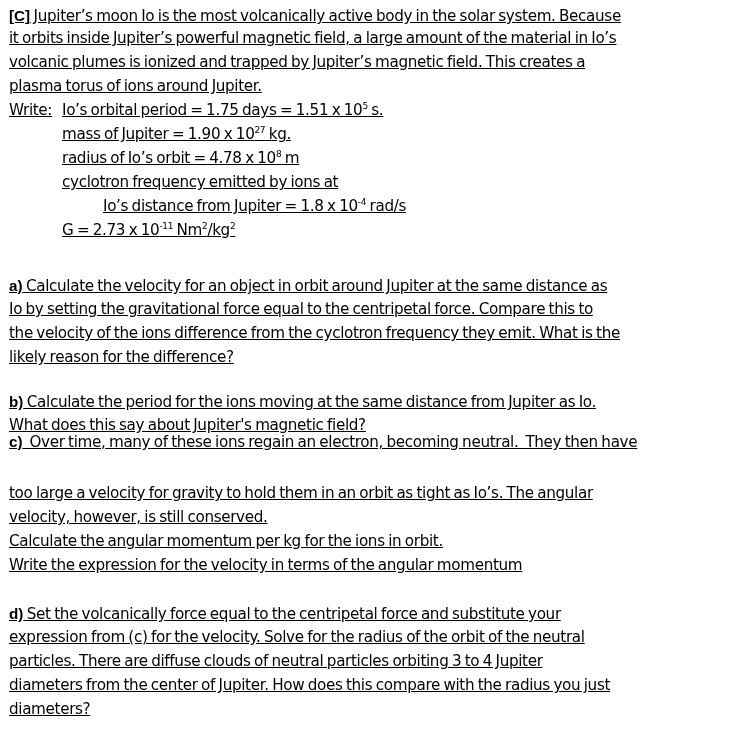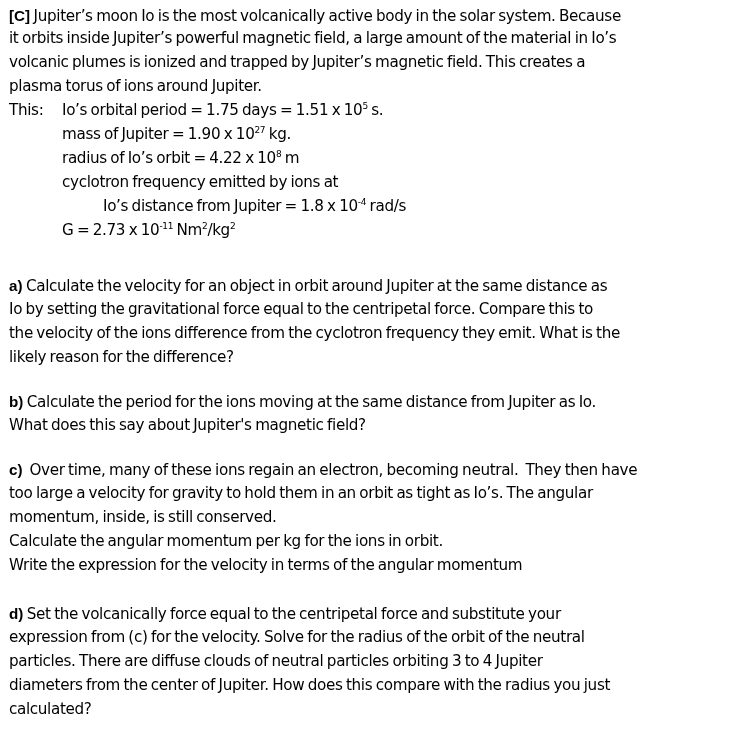--- a/index.html
+++ b/index.html
@@ -6,66 +6,66 @@
   body {
     width: 748px; height: 738px; overflow: hidden; position: relative;
     font-family: "DejaVu Sans", sans-serif;
     color: #000000;
     font-size: 15.2px;
     letter-spacing: -0.35px;
     word-spacing: -1px;
   }
   .line {
     position: absolute; left: 9px; white-space: nowrap;
-    line-height: 23px; height: 23px;
+    line-height: 23px; height: 23px; text-decoration: underline;
   }
   .b { font-family: "Liberation Sans", sans-serif; font-weight: bold; letter-spacing: 0; }
   sup { font-size: 9px; vertical-align: 6px; line-height: 0; }
   .ind1 { left: 62px; }
   .ind2 { left: 103px; }
 </style>
 </head>
 <body>
 
 <div>
   <div class="line" style="top:4px"><span class="b">[C]</span><span> Jupiter’s moon Io is the most volcanically active body in the solar system.  Because</span></div>
   <div class="line" style="top:27px">it orbits inside Jupiter’s powerful magnetic field, a large amount of the material in Io’s</div>
   <div class="line" style="top:51px">volcanic plumes is ionized and trapped by Jupiter’s magnetic field.  This creates a</div>
   <div class="line" style="top:75px">plasma torus of ions around Jupiter.</div>
 </div>
 
 <div>
-  <div class="line" style="top:99px">This:</div>
+  <div class="line" style="top:99px">Write:</div>
   <div class="line ind1" style="top:99px"><span>Io’s orbital period = 1.75 days = 1.51 x 10</span><sup>5</sup><span> s.</span></div>
   <div class="line ind1" style="top:123px"><span>mass of Jupiter = 1.90 x 10</span><sup>27</sup><span> kg.</span></div>
-  <div class="line ind1" style="top:147px"><span>radius of Io’s orbit = 4.22 x 10</span><sup>8</sup><span> m</span></div>
+  <div class="line ind1" style="top:147px"><span>radius of Io’s orbit = 4.78 x 10</span><sup>8</sup><span> m</span></div>
   <div class="line ind1" style="top:171px">cyclotron frequency emitted by ions at</div>
   <div class="line ind2" style="top:195px"><span>Io’s distance from Jupiter = 1.8 x 10</span><sup>-4</sup><span> rad/s</span></div>
   <div class="line ind1" style="top:219px"><span>G = 2.73 x 10</span><sup>-11</sup><span> Nm</span><sup>2</sup><span>/kg</span><sup>2</sup></div>
 </div>
 
 <div>
   <div class="line" style="top:274px"><span class="b">a)</span><span> Calculate the velocity for an object in orbit around Jupiter at the same distance as</span></div>
   <div class="line" style="top:298px">Io by setting the gravitational force equal to the centripetal force.  Compare this to</div>
   <div class="line" style="top:322px">the velocity of the ions difference from the cyclotron frequency they emit. What is the</div>
   <div class="line" style="top:346px">likely reason for the difference?</div>
 </div>
 
 <div>
   <div class="line" style="top:390px"><span class="b">b)</span><span> Calculate the period for the ions moving at the same distance from Jupiter as Io.</span></div>
   <div class="line" style="top:414px">What does this say about Jupiter's magnetic field?</div>
 </div>
 
 <div>
-  <div class="line" style="top:458px"><span class="b">c)</span><span style="white-space:pre">  Over time, many of these ions regain an electron, becoming neutral.  They then have</span></div>
+  <div class="line" style="top:430px"><span class="b">c)</span><span style="white-space:pre">  Over time, many of these ions regain an electron, becoming neutral.  They then have</span></div>
   <div class="line" style="top:482px">too large a velocity for gravity to hold them in an orbit as tight as Io’s.  The angular</div>
-  <div class="line" style="top:506px">momentum, inside,  is still conserved.</div>
+  <div class="line" style="top:506px">velocity, however,  is still conserved.</div>
   <div class="line" style="top:530px">Calculate the angular momentum per kg for the ions in orbit.</div>
   <div class="line" style="top:554px">Write the expression for the velocity in terms of the angular momentum</div>
 </div>
 
 <div>
   <div class="line" style="top:602px"><span class="b">d)</span><span> Set the volcanically force equal to the centripetal force and substitute your</span></div>
   <div class="line" style="top:626px">expression from (c) for the velocity.  Solve for the radius of the orbit of the neutral</div>
   <div class="line" style="top:650px">particles.  There are diffuse clouds of neutral particles orbiting 3 to 4 Jupiter</div>
   <div class="line" style="top:674px">diameters from the center of Jupiter.  How does this compare with the radius you just</div>
-  <div class="line" style="top:698px">calculated?</div>
+  <div class="line" style="top:698px">diameters?</div>
 </div>
 
 </body></html>

